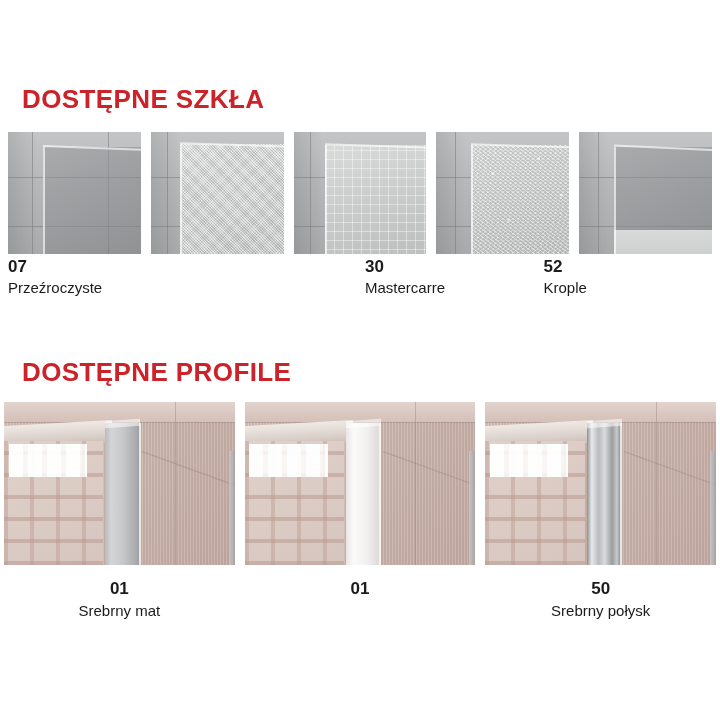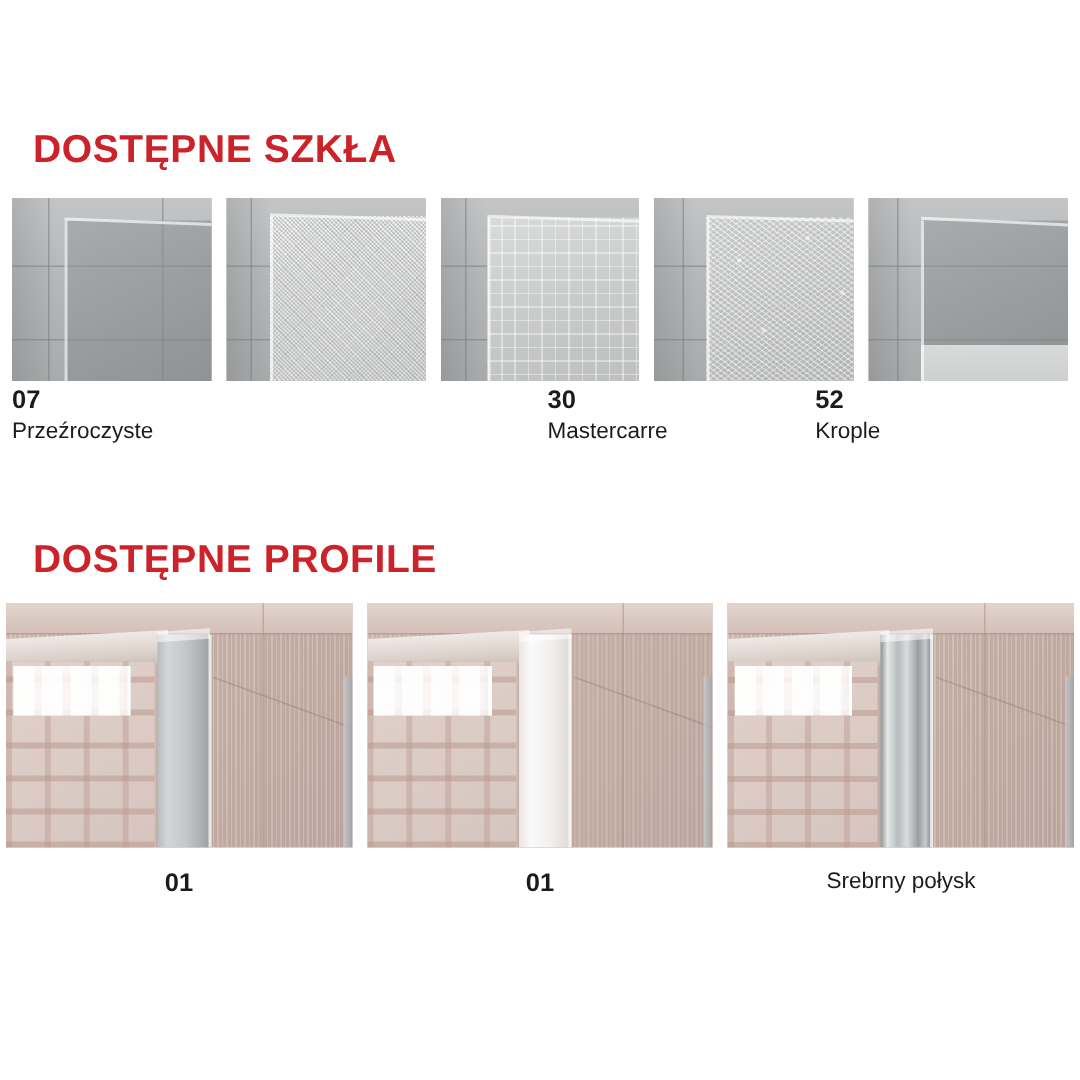--- a/index.html
+++ b/index.html
@@ -396,22 +396,24 @@
       <div class="profile-bar gloss"></div>
       <div class="profile-top"></div>
       <div class="profile-highlight" style="left:58.4%"></div>
       <div class="right-strip"></div>
     </div>
   </div>
 
   <div class="profile-labels">
     <div class="profile-label">
       <span class="code">01</span>
+      <span class="name">Srebrny mat</span>
     </div>
     <div class="profile-label">
       <span class="code">01</span>
     </div>
     <div class="profile-label">
+      <span class="code">50</span>
       <span class="name">Srebrny połysk</span>
     </div>
   </div>
 
 </div>
 
 </body></html>

